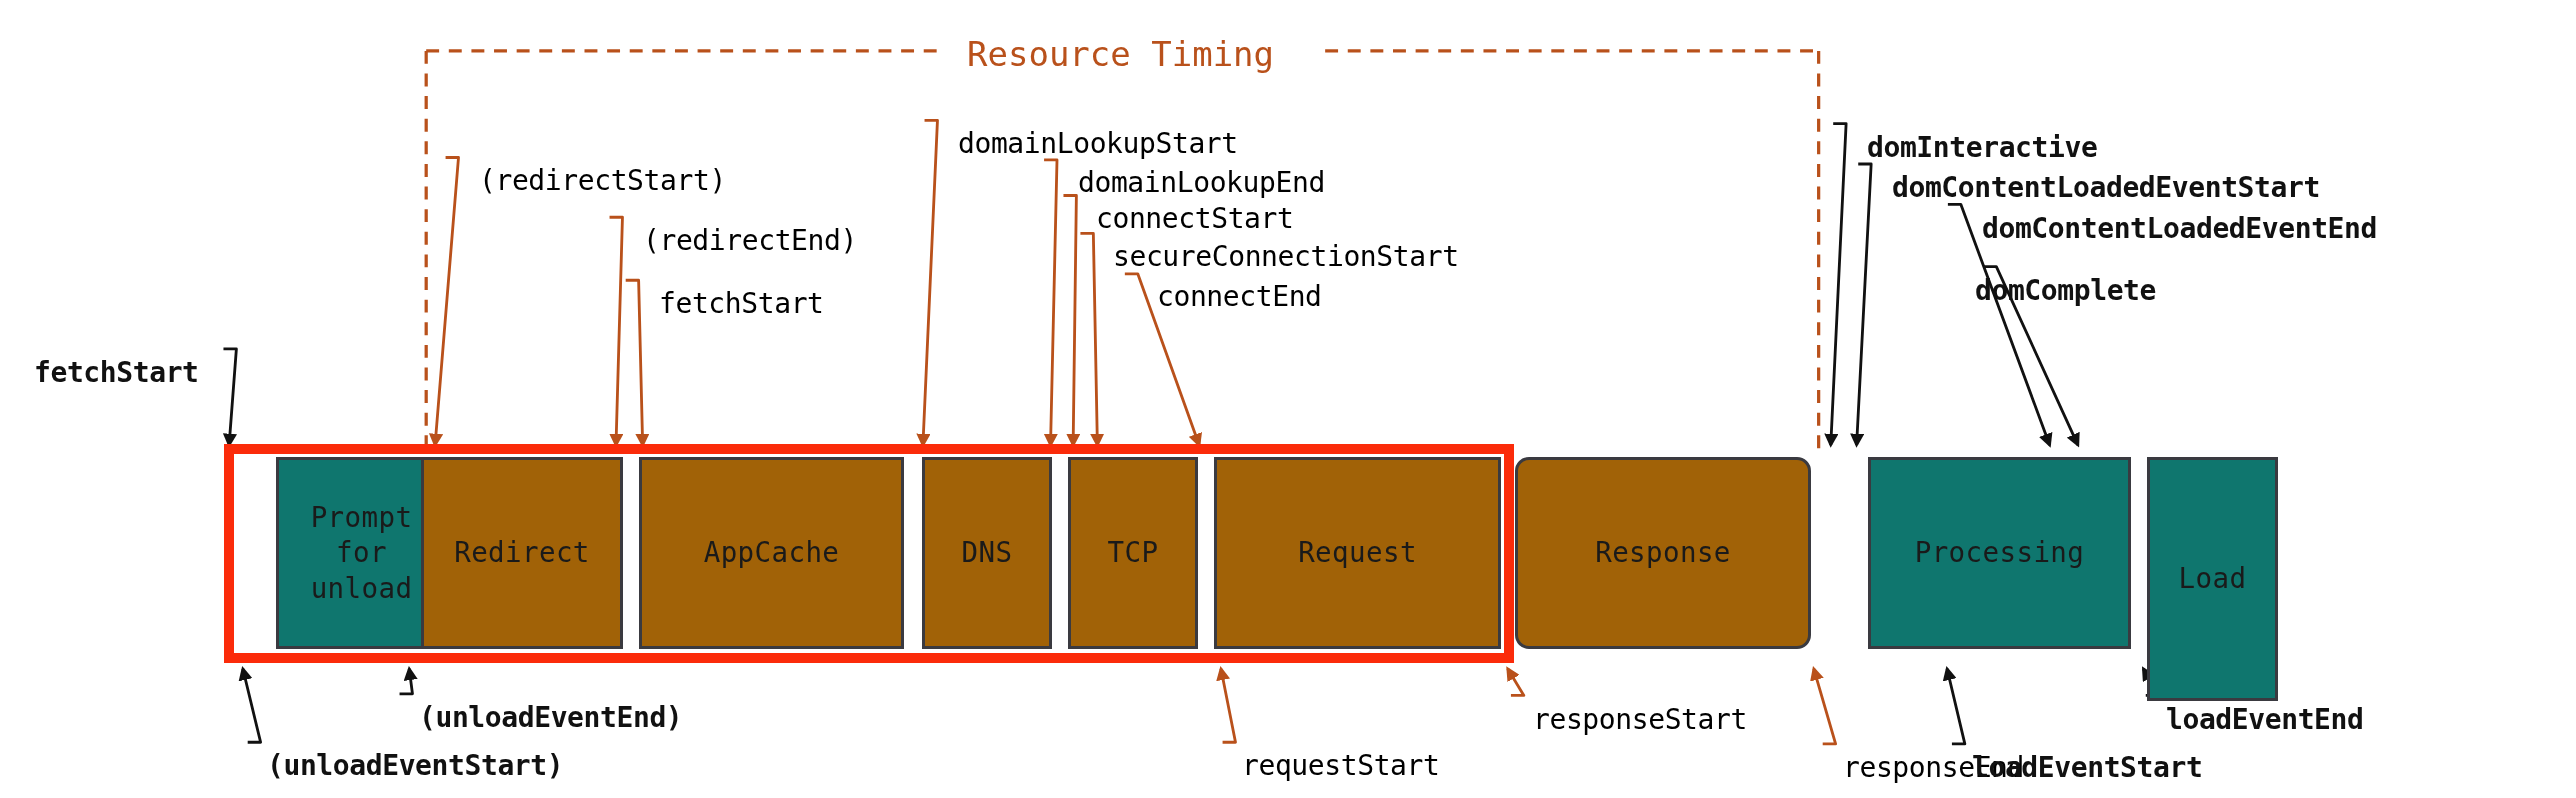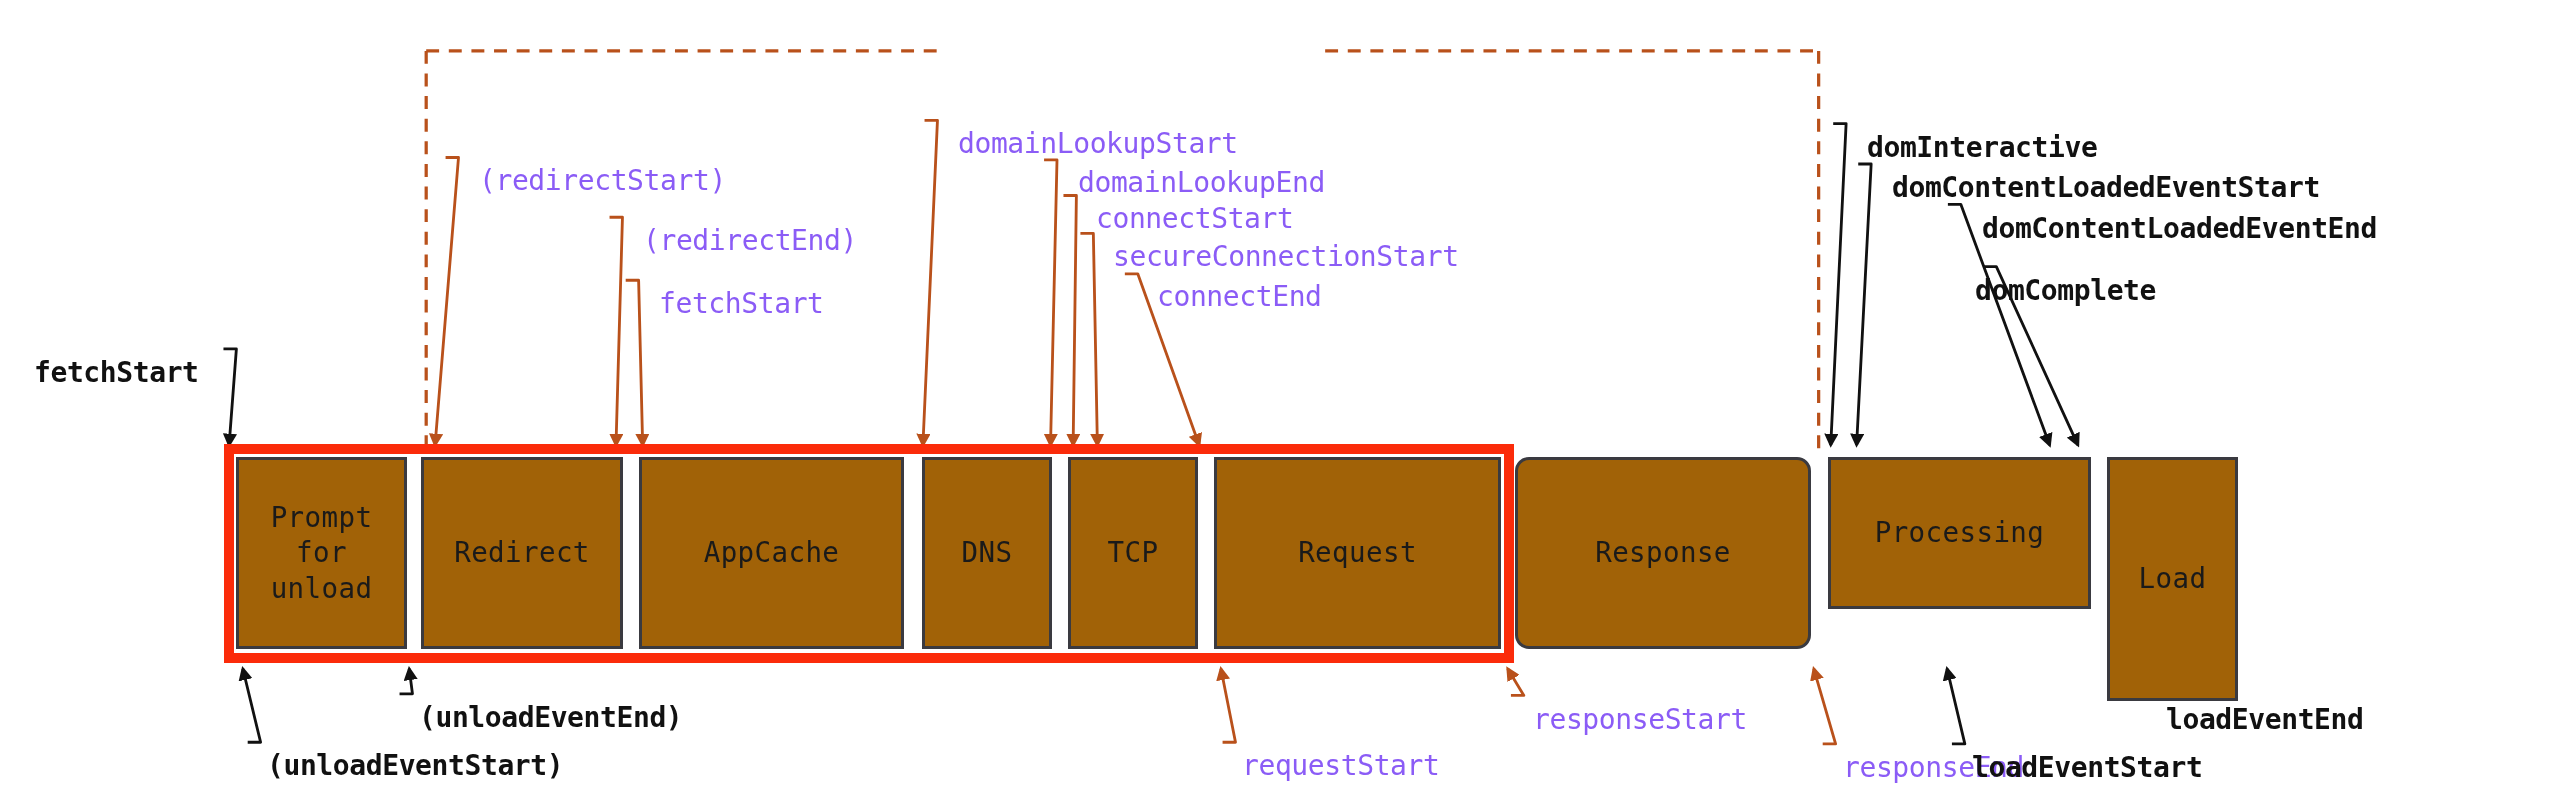--- a/index.html
+++ b/index.html
@@ -18,39 +18,39 @@
     box-sizing:border-box;
     border:3.2px solid #3a3a40;
     display:flex;align-items:center;justify-content:center;
     text-align:center;
     font-family:"DejaVu Sans Mono","Liberation Mono",monospace;
     font-size:27.5px;
     color:#1a1a1a;
     line-height:1.28;
     letter-spacing:0.4px;
   }
-  .phase-box.blue{background:#a16207;}
+  .phase-box.blue{background:#0f766e;margin-left:40px;}
   .phase-box.cream{background:#a16207;}
 
   .red-frame{
     position:absolute;
     box-sizing:border-box;
     border:10.5px solid #fb2b0a;
     background:transparent;
     z-index:3;
   }
 
   .lbl{
     position:absolute;
     white-space:nowrap;
     font-family:"DejaVu Sans Mono","Liberation Mono",monospace;
     font-size:28px;
     letter-spacing:-0.4px;
   }
-  .lbl.orange{color:#8b5cf6;}
+  .lbl.orange{color:#000000;}
   .lbl.black{color:#111111;font-weight:bold;}
 
   .rt-title{
     position:absolute;
     color:#b9511b;
     font-family:"DejaVu Sans Mono","Liberation Mono",monospace;
     font-size:34px;
     white-space:nowrap;
   }
 </style>
@@ -93,20 +93,21 @@
         <path d="M 306 919 L 322 919 L 300 828" stroke="#111111" stroke-width="3.5" fill="none" marker-end="url(#arrow-black)" stroke-linejoin="round"></path>
         <path d="M 494 859 L 510 859 L 506 828" stroke="#111111" stroke-width="3.5" fill="none" marker-end="url(#arrow-black)" stroke-linejoin="round"></path>
         <path d="M 1513 919 L 1529 919 L 1511 828" stroke="#b9511b" stroke-width="3.5" fill="none" marker-end="url(#arrow-orange)" stroke-linejoin="round"></path>
         <path d="M 1870 861 L 1886 861 L 1866 828" stroke="#b9511b" stroke-width="3.5" fill="none" marker-end="url(#arrow-orange)" stroke-linejoin="round"></path>
         <path d="M 2256 921 L 2272 921 L 2245 828" stroke="#b9511b" stroke-width="3.5" fill="none" marker-end="url(#arrow-orange)" stroke-linejoin="round"></path>
         <path d="M 2416 921 L 2432 921 L 2410 828" stroke="#111111" stroke-width="3.5" fill="none" marker-end="url(#arrow-black)" stroke-linejoin="round"></path>
         <path d="M 2656 861 L 2672 861 L 2653 828" stroke="#111111" stroke-width="3.5" fill="none" marker-end="url(#arrow-black)" stroke-linejoin="round"></path>
       </g>
   </svg>
 
+  <div class="rt-title" id="rt-title" style="left: 967px; top: 34px;">Resource Timing</div>
 
   <div id="phases">
       <div class="phase-box blue" style="left: 236px; top: 457px; width: 171px; height: 192px;">
         <span>Prompt<br>for<br>unload</span>
       </div>
       <div class="phase-box cream" style="left: 421px; top: 457px; width: 202px; height: 192px;">
         <span>Redirect</span>
       </div>
       <div class="phase-box cream" style="left: 639px; top: 457px; width: 265px; height: 192px;">
         <span>AppCache</span>
@@ -116,21 +117,21 @@
       </div>
       <div class="phase-box cream" style="left: 1068px; top: 457px; width: 130px; height: 192px;">
         <span>TCP</span>
       </div>
       <div class="phase-box cream" style="left: 1214px; top: 457px; width: 287px; height: 192px;">
         <span>Request</span>
       </div>
       <div class="phase-box cream" style="left: 1515px; top: 457px; width: 296px; height: 192px; border-radius: 14px;">
         <span>Response</span>
       </div>
-      <div class="phase-box blue" style="left: 1828px; top: 457px; width: 263px; height: 152px;">
+      <div class="phase-box blue" style="left: 1828px; top: 457px; width: 263px; height: 192px;">
         <span>Processing</span>
       </div>
       <div class="phase-box blue" style="left: 2107px; top: 457px; width: 131px; height: 244px; align-items: center;">
         <span>Load</span>
       </div>
     </div>
 
   <div class="red-frame" id="red-frame" style="left: 224px; top: 444px; width: 1290px; height: 219px;"></div>
 
   <div id="top-labels">

